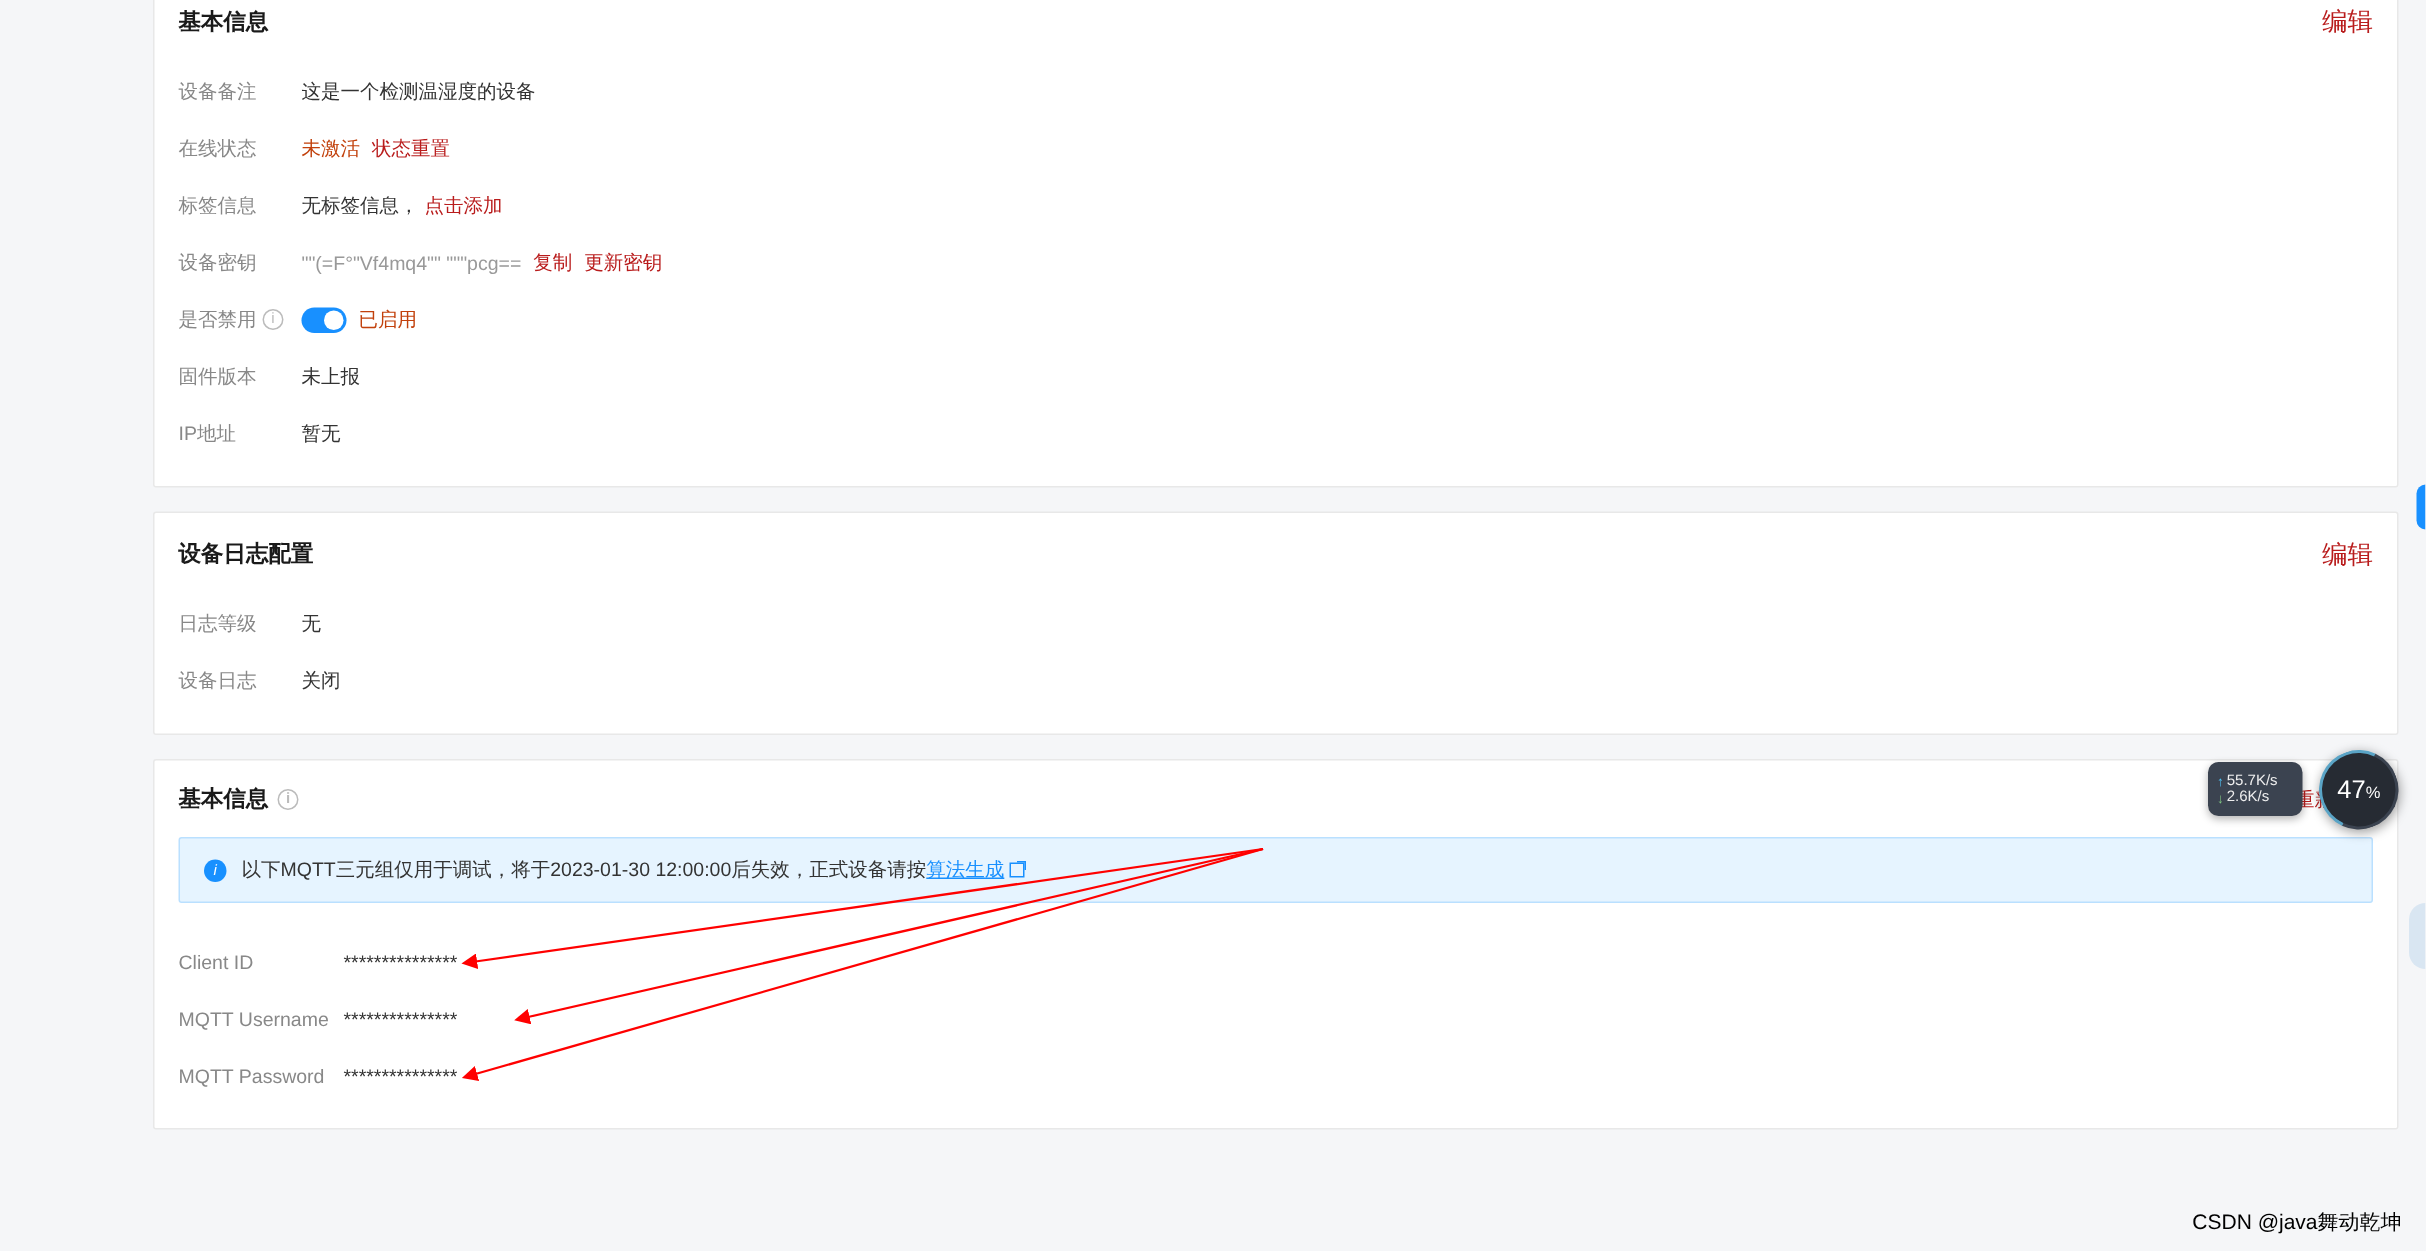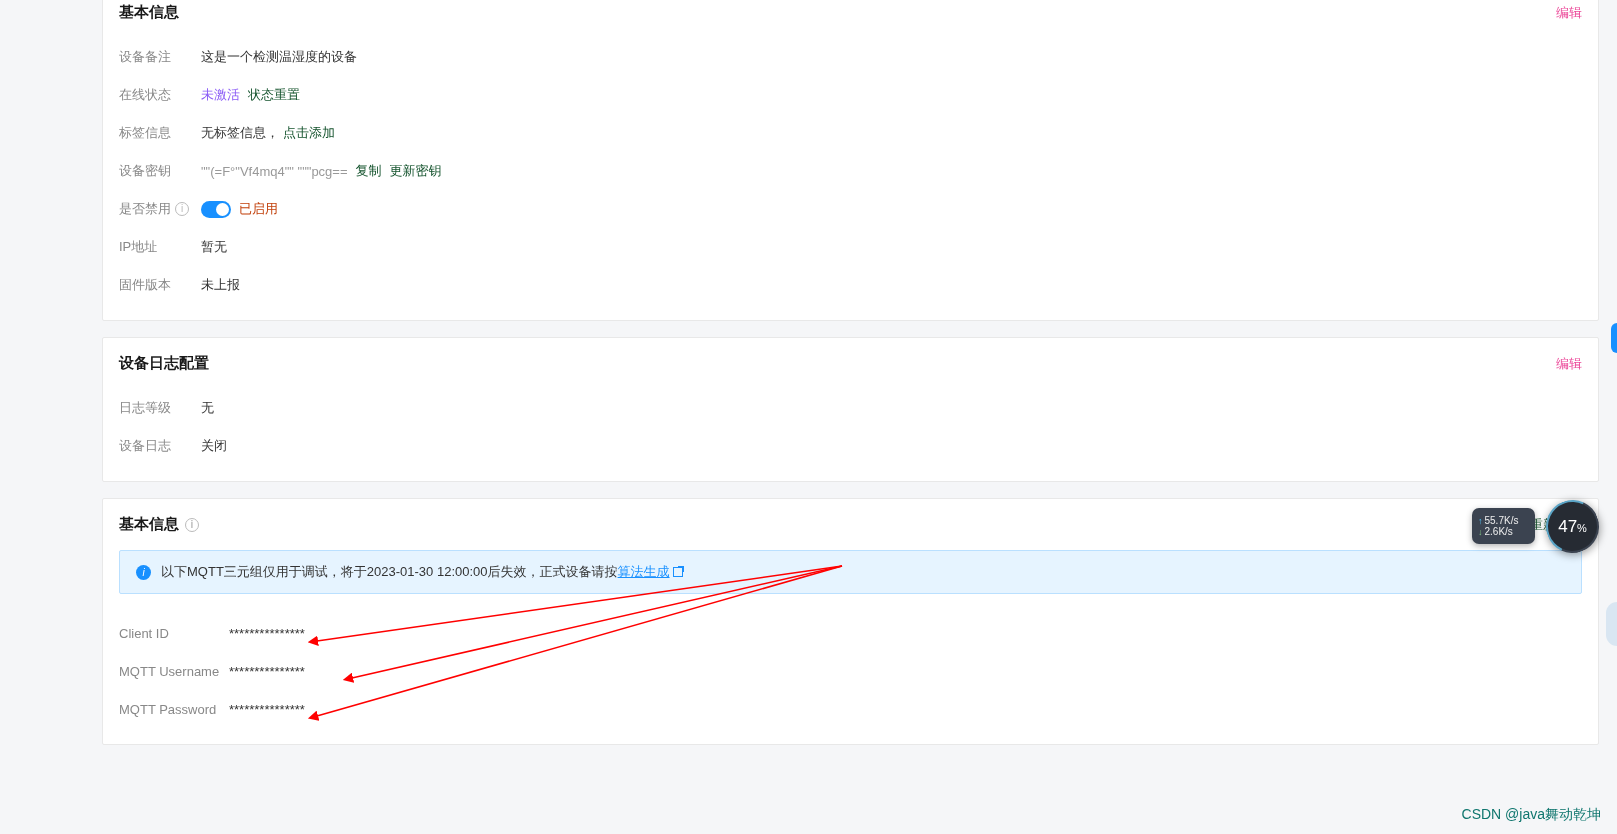--- a/index.html
+++ b/index.html
@@ -32,22 +32,22 @@
     .card-title {
       font-size: 15px;
       font-weight: 700;
       color: #1a1a1a;
       display: flex;
       align-items: center;
       gap: 6px;
       text-align: right;
     }
     .edit-link {
-      color: #ec4899;
-      font-size: 13px;
+      color: #b91c1c;
+      font-size: 17px;
       cursor: pointer;
     }
     .row {
       display: flex;
       align-items: center;
       min-height: 38px;
       font-size: 13px;
     }
     .row .label {
       width: 82px;
@@ -56,22 +56,22 @@
     }
     .row .label.wide {
       width: 110px;
     }
     .row .value {
       color: #333;
       display: flex;
       align-items: center;
       gap: 8px;
     }
-    .gray { color: #8b5cf6; }
-    .link { color: #14532d; cursor: pointer; }
+    .gray { color: #c2410c; }
+    .link { color: #b91c1c; cursor: pointer; }
     .green { color: #c2410c; }
     .info-icon {
       display: inline-flex;
       align-items: center;
       justify-content: center;
       width: 14px;
       height: 14px;
       border: 1px solid #bbb;
       border-radius: 50%;
       color: #bbb;
@@ -215,21 +215,21 @@
       width: 11px;
       height: 44px;
       background: #d9e6f2;
       border-radius: 14px 0 0 14px;
     }
     .watermark {
       position: absolute;
       right: 16px;
       bottom: 10px;
       font-size: 14px;
-      color: #0f766e;
+      color: #000000;
     }
     .secret-blur {
       color: #999;
       filter: blur(0.4px);
     }
   </style>
 </head>
 <body>
 
 <div class="container">
@@ -276,27 +276,27 @@
         <span>是否禁用</span>
         <span class="info-icon">i</span>
       </div>
       <div class="value">
         <div class="switch"></div>
         <span class="green">已启用</span>
       </div>
     </div>
 
     <div class="row">
+      <div class="label">固件版本</div>
+      <div class="value">未上报</div>
+    </div>
+
+    <div class="row">
       <div class="label">IP地址</div>
       <div class="value">暂无</div>
-    </div>
-
-    <div class="row">
-      <div class="label">固件版本</div>
-      <div class="value">未上报</div>
     </div>
   </div>
 
   <div class="card">
     <div class="card-header">
       <div class="card-title">设备日志配置</div>
       <span class="edit-link">编辑</span>
     </div>
     <div class="row">
       <div class="label">日志等级</div>

